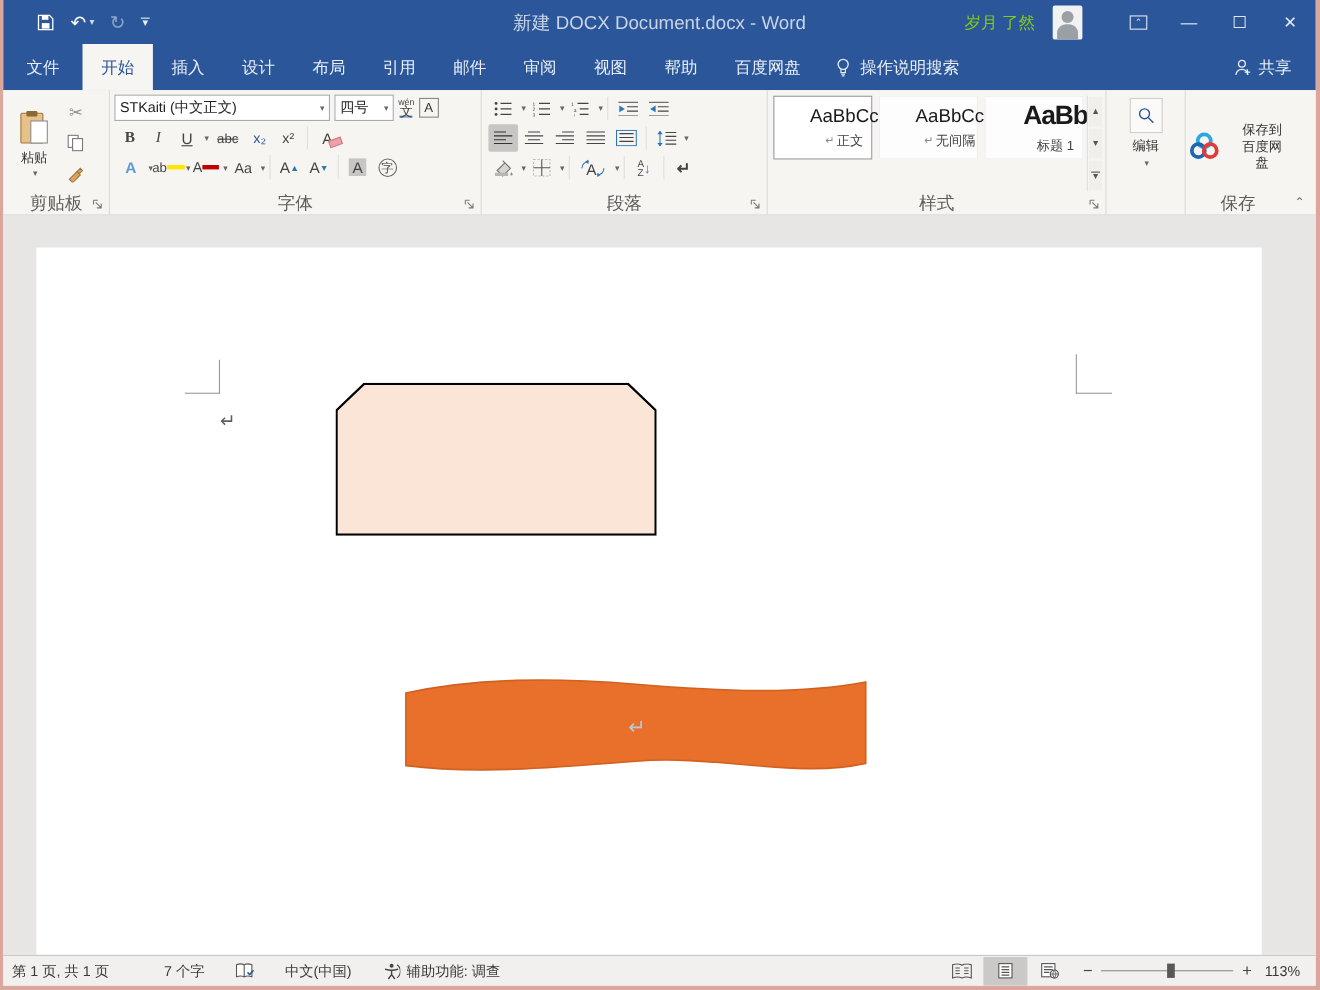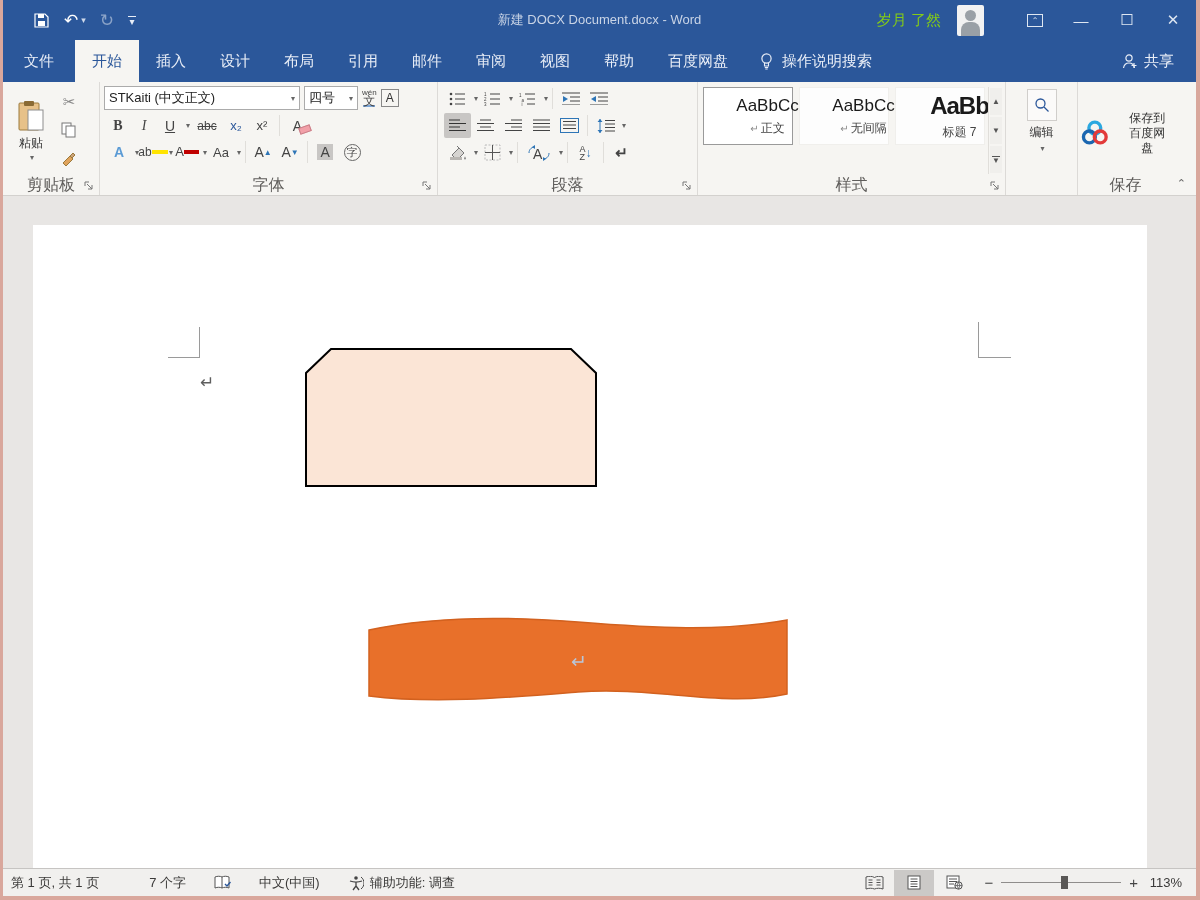--- a/index.html
+++ b/index.html
@@ -8,21 +8,21 @@
   .window { position:absolute; left:3px; top:0; right:4px; bottom:4px; display:flex; flex-direction:column; background:#fff; }
 
   
   .titlebar { height:40px; background:#2b579a; display:flex; align-items:center; color:#fff; position:relative; flex:0 0 auto; }
   .qat { display:flex; align-items:center; gap:14px; padding-left:30px; }
   .qat .qbtn { font-size:17px; color:#fff; display:flex; align-items:center; cursor:default; }
   .qbtn .mini-drop { font-size:9px; margin-left:3px; color:#cdd8ea; }
   .dim { opacity:.45; }
   .qat-more { display:flex; flex-direction:column; align-items:center; line-height:5px; font-size:10px; color:#e8eef8; }
   .qat-more .bar { width:8px; height:1px; background:#e8eef8; margin-bottom:2px; }
-  .title-text { position:absolute; left:0; right:0; text-align:center; font-size:13px; color:#c9d4e6; pointer-events:none; }
+  .title-text { position:absolute; left:0; right:0; text-align:center; font-size:17px; color:#c9d4e6; pointer-events:none; }
   .tb-right { margin-left:auto; display:flex; align-items:center; gap:0; height:100%; }
   .user-name { font-size:15px; color:#84cc16; margin-right:16px; }
   .avatar { width:27px; height:31px; background:#f2f2f2; border-radius:2px; position:relative; overflow:hidden; margin-right:28px; }
   .avatar .head { position:absolute; left:8px; top:5px; width:11px; height:11px; border-radius:50%; background:#9aa0a6; }
   .avatar .body { position:absolute; left:4px; top:17px; width:19px; height:14px; border-radius:8px 8px 0 0; background:#9aa0a6; }
   .win-ctl { width:46px; height:100%; display:flex; align-items:center; justify-content:center; color:#dfe7f2; font-size:15px; }
   .ribbon-opts { width:46px; height:100%; display:flex; align-items:center; justify-content:center; }
   .ro-box { width:16px; height:13px; border:1px solid #dfe7f2; display:flex; align-items:center; justify-content:center; font-size:8px; color:#dfe7f2; }
 
   
@@ -445,21 +445,21 @@
         <div class="style-card">
           <span class="sample">AaBbCc</span>
           <span class="name">
               <span class="mark">↵</span>
               <span>无间隔</span>
             </span>
         </div>
         <div class="style-card">
           <span class="sample big">AaBb</span>
           <span class="name">
-              <span>标题 7</span>
+              <span>标题 1</span>
             </span>
         </div>
         <div class="gallery-arrows">
           <div>▲</div>
           <div>▼</div>
           <div>
               <span class="more-bar"><span class="bar"></span>▼</span>
             </div>
         </div>
       </div>

